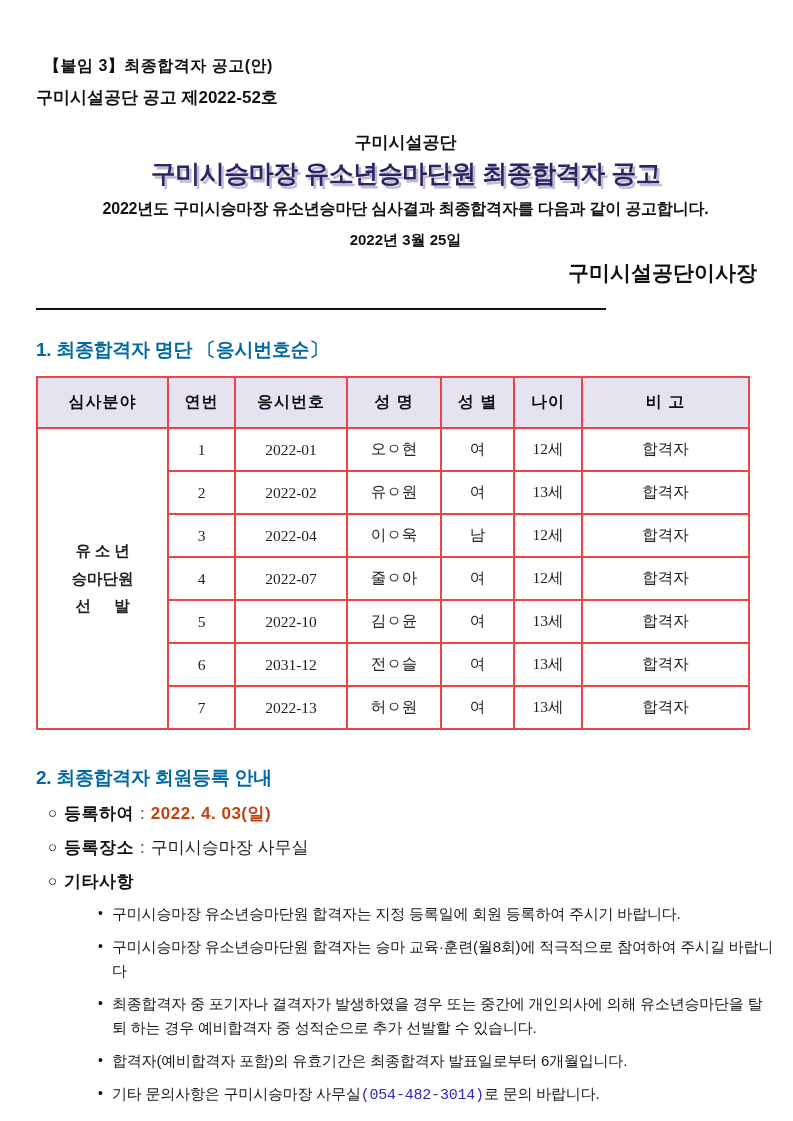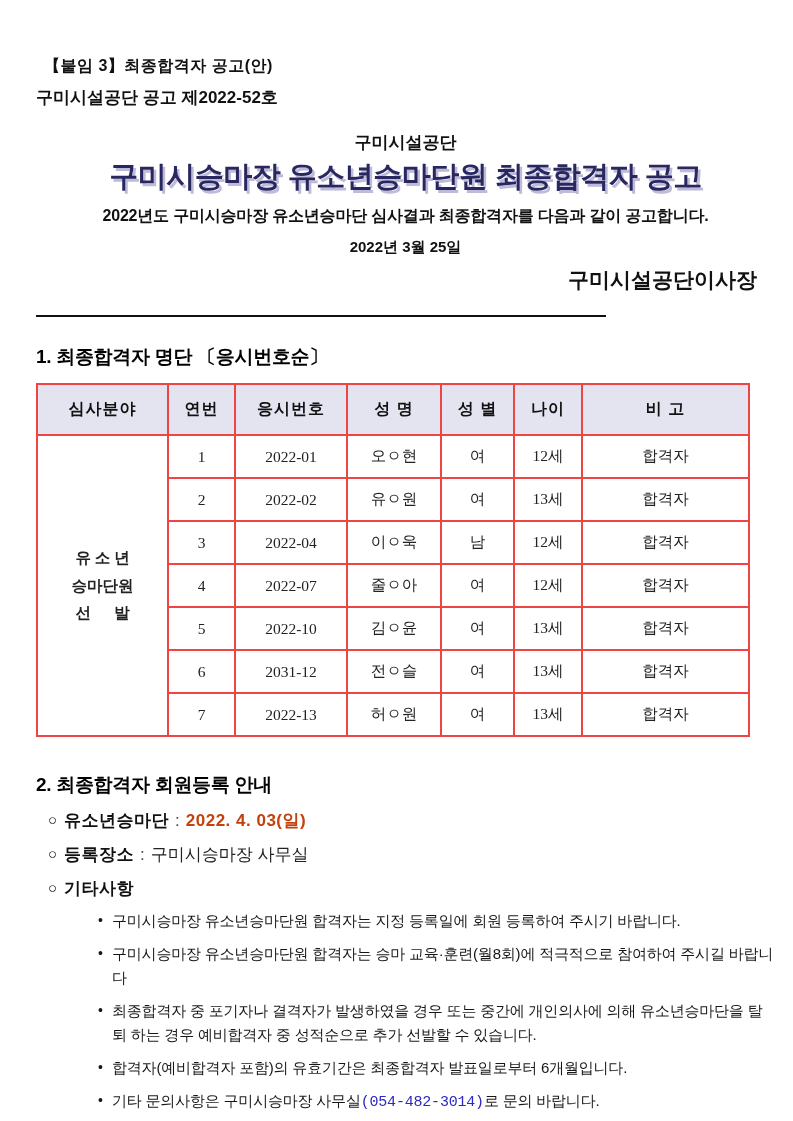--- a/index.html
+++ b/index.html
@@ -9,32 +9,32 @@
     color: #111;
   }
   .page { padding: 56px 18px 0 36px; position: relative; }
 
   
   .attach-line { font-size: 16px; font-weight: bold; letter-spacing: 0.5px; padding-left: 8px; }
   .notice-no  { font-size: 17px; font-weight: bold; margin-top: 9px; }
 
   .org-name { text-align: center; font-size: 17px; font-weight: bold; margin-top: 22px; }
   .doc-title {
-    text-align: center; font-size: 29px; font-weight: bold; margin: 3px 0 0 0;
+    text-align: center; font-size: 25px; font-weight: bold; margin: 3px 0 0 0;
     color: #29275f; letter-spacing: -0.5px;
     text-shadow: 2.5px 2.5px 0 #bdbbd9;
   }
   .doc-subtitle { text-align: center; font-size: 16px; font-weight: bold; margin-top: 9px; letter-spacing: -0.2px; }
   .doc-date { text-align: center; font-size: 15px; font-weight: bold; margin-top: 11px; }
   .signer { text-align: right; font-size: 21px; font-weight: bold; margin-top: 9px; padding-right: 18px; }
 
   .rule { border: none; border-top: 2.5px solid #111; width: 570px; margin: 21px 0 0 0; }
 
   
-  .sec-heading { font-size: 19px; font-weight: bold; color: #000000; margin: 27px 0 0 0; letter-spacing: -0.3px; }
+  .sec-heading { font-size: 19px; font-weight: bold; color: #0369a1; margin: 27px 0 0 0; letter-spacing: -0.3px; }
 
   
   table.results { border-collapse: collapse; margin-top: 13px; width: 712px; table-layout: fixed; border: 2px solid #1d1d33; }
   table.results th, table.results td { border: 2px solid #ef4444; text-align: center; vertical-align: middle; overflow: hidden; }
   table.results th { background: #e4e4f0; font-size: 16px; font-weight: bold; height: 47px; letter-spacing: 1px; }
   table.results td { font-family: "Liberation Serif", serif; font-size: 15.5px; height: 39px; color: #222; }
   td.cat-cell { font-weight: bold; color: #3c3c3c; font-size: 16px; line-height: 1.8; }
   td.cat-cell span { display: block; white-space: pre; text-align: center; }
 
   
@@ -150,21 +150,21 @@
         <td>여</td>
         <td>13세</td>
         <td>합격자</td>
       </tr>
     </tbody>
   </table>
 
   <div class="sec-heading" style="margin-top:35px">2. 최종합격자 회원등록 안내</div>
 
   <div class="item">
-    <span class="circle-marker">○</span><span class="item-label">유소년승마단</span><span class="sep">:</span><span class="value-red">2022. 4. 03(일)</span>
+    <span class="circle-marker">○</span><span class="item-label">등록하여</span><span class="sep">:</span><span class="value-red">2022. 4. 03(일)</span>
   </div>
 
   <div class="item">
     <span class="circle-marker">○</span><span class="item-label">등록장소</span><span class="sep">:</span><span class="value-plain">구미시승마장 사무실</span>
   </div>
 
   <div class="item">
     <span class="circle-marker">○</span><span class="item-label">기타사항</span>
   </div>
 

